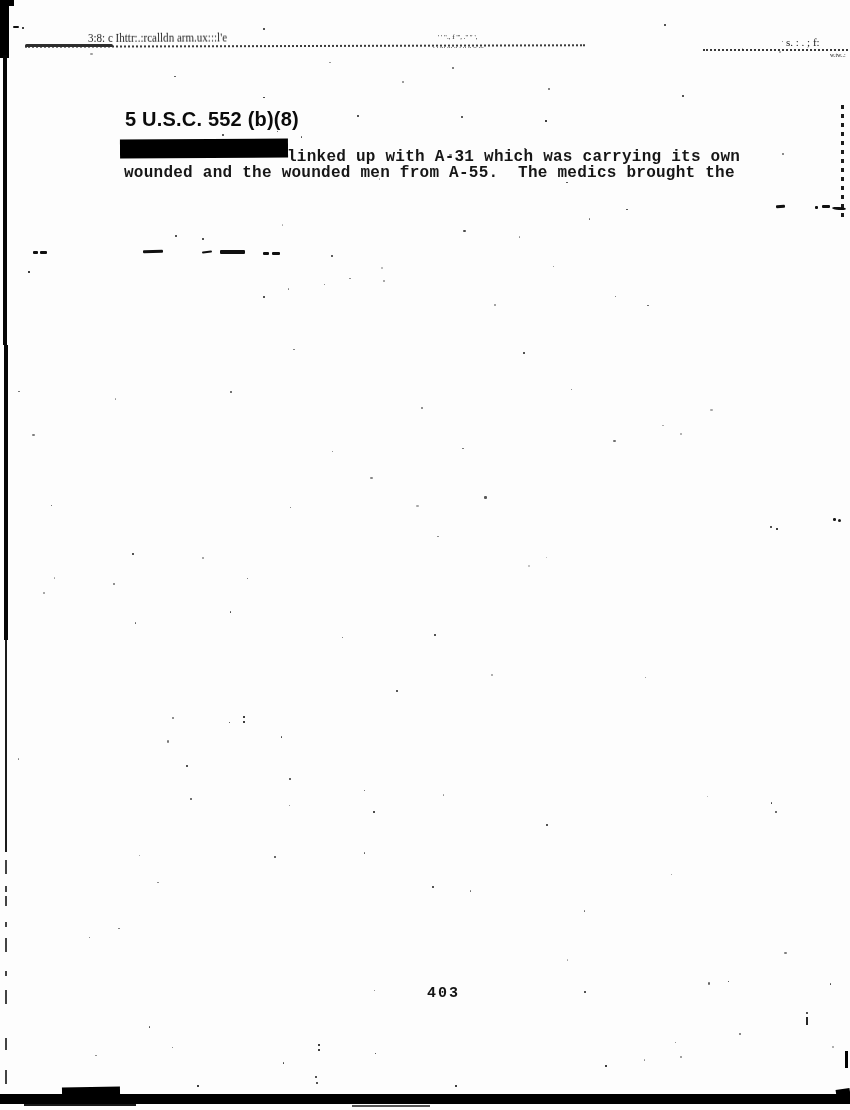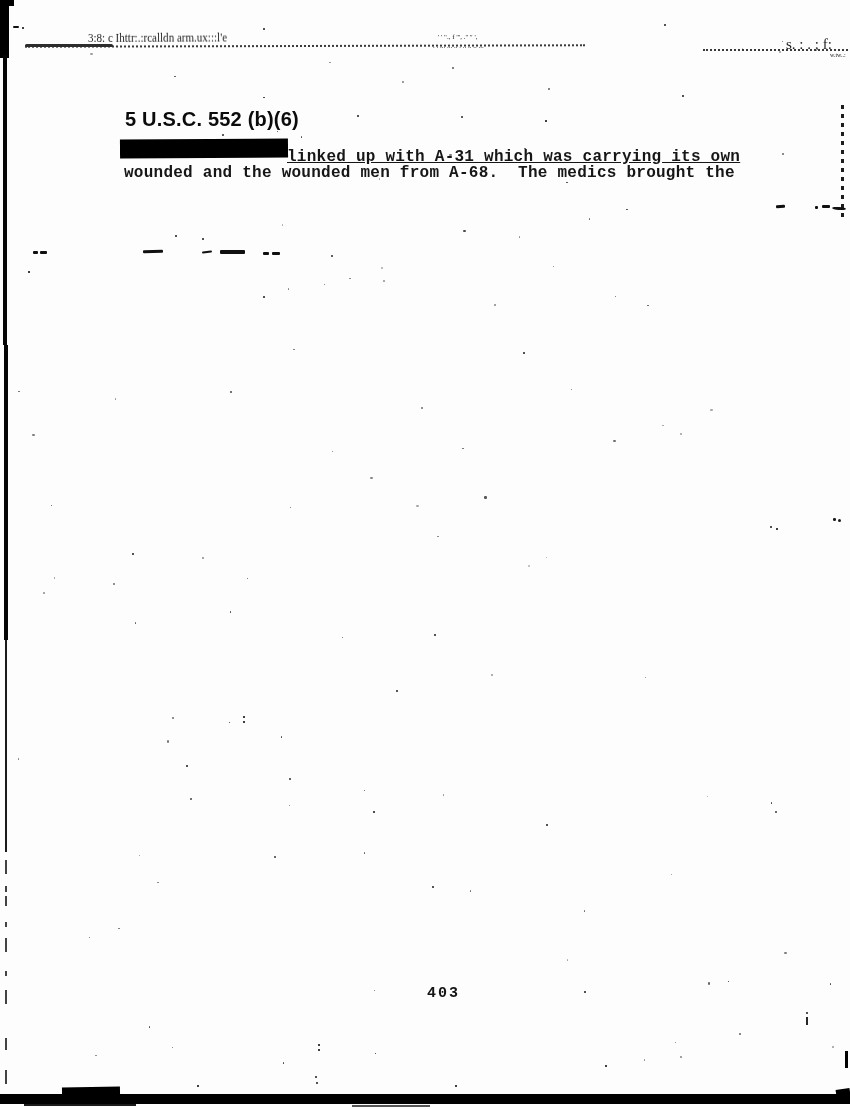--- a/index.html
+++ b/index.html
@@ -14,21 +14,21 @@
     left:125px; top:108px; margin:0;
     font-family:"Liberation Sans", sans-serif;
     font-size:20px; font-weight:700; letter-spacing:.2px;
     color:#0b0b0b; white-space:nowrap;
   }
   .bodyline{
     font-family:"Liberation Mono", monospace;
     font-size:16px; line-height:16px; font-weight:700;
     letter-spacing:.25px; color:#161616; white-space:pre;
   }
-  .line1{left:287px; top:149px;text-decoration:underline;}
+  .line1{left:287px; top:149px;}
   .line2{left:124px; top:165px;}
   .line3{left:124px; top:181px;}
   .pagenum{
     left:427px; top:985px;
     font-family:"Liberation Mono", monospace;
     font-size:15px; font-weight:700; letter-spacing:2px; color:#141414;
   }
   
   .redaction{
     left:120px; top:139px; width:168px; height:19px;
@@ -49,21 +49,21 @@
   .dotline-left{left:25px; top:45px; width:560px; transform:rotate(-.15deg);}
   .dotline-right{left:703px; top:49px; width:145px;}
   .squiggle-left{left:25px; top:44px; width:88px; height:3px; background:#2d2d2d; border-radius:2px; filter:blur(.5px);}
   .smudge{
     font-family:"Liberation Serif", serif; color:#1d1d1d;
     filter:blur(.7px); white-space:nowrap; transform-origin:left top;
   }
   .smudge-main{left:88px; top:32px; font-size:11.5px; transform:scaleX(.96) rotate(-.2deg);}
   .smudge-mid-1{left:438px; top:33px; font-size:7px; filter:blur(.5px);}
   .smudge-mid-2{left:433px; top:42px; font-size:7px; filter:blur(.5px);}
-  .smudge-right{left:786px; top:36px; font-size:15px;}
+  .smudge-right{left:786px; top:36px; font-size:11px;}
   .smudge-right-sub{left:830px; top:52px; font-size:6px;}
   
   .dash{position:absolute; background:#101010; border-radius:1px;}
   .speck{position:absolute; background:#000; border-radius:50%;}
   .vtick{position:absolute; left:0; width:2.5px; height:3.5px; background:#1c1c1c;}
   #right-dotted-line{left:841px; top:105px; width:3px; height:112px;}
   #noise-layer{position:absolute; left:0; top:0; width:850px; height:1110px; pointer-events:none;}
 </style>
 </head>
 <body>
@@ -91,26 +91,26 @@
   <div class="abs squiggle-left"></div>
   <div class="abs dotline dotline-right"></div>
   <div class="abs smudge smudge-main">3:8: c Ihttr:.:rcalldn arm.ux:::l'e</div>
   <div class="abs smudge smudge-mid-1">' ' "., f "', .'' " ',</div>
   <div class="abs smudge smudge-mid-2">. . ... ... .. . .. ..  .. ...</div>
   <div class="abs smudge smudge-right">s. :  . ;   f:</div>
   <div class="abs smudge smudge-right-sub">w.tw..:</div>
   <div class="dash" style="left:13px; top:26px; width:6px; height:2px;"></div>
   <div class="speck" style="left:22px; top:27px; width:2px; height:2px;"></div>
 
-  <h1 class="abs heading">5 U.S.C. 552 (b)(6)</h1>
+  <h1 class="abs heading">5 U.S.C. 552 (b)(8)</h1>
 
   <div class="abs redaction"></div>
 
   <div class="abs bodyline line1">linked up with A-31 which was carrying its own</div>
-  <div class="abs bodyline line2">wounded and the wounded men from A-68.  The medics brought the</div>
+  <div class="abs bodyline line2">wounded and the wounded men from A-55.  The medics brought the</div>
 
   <div class="abs" id="right-dotted-line">
       <div class="vtick" style="top: 0px;"></div>
       <div class="vtick" style="top: 9px;"></div>
       <div class="vtick" style="top: 18px;"></div>
       <div class="vtick" style="top: 27px;"></div>
       <div class="vtick" style="top: 36px;"></div>
       <div class="vtick" style="top: 45px;"></div>
       <div class="vtick" style="top: 54px;"></div>
       <div class="vtick" style="top: 63px;"></div>

